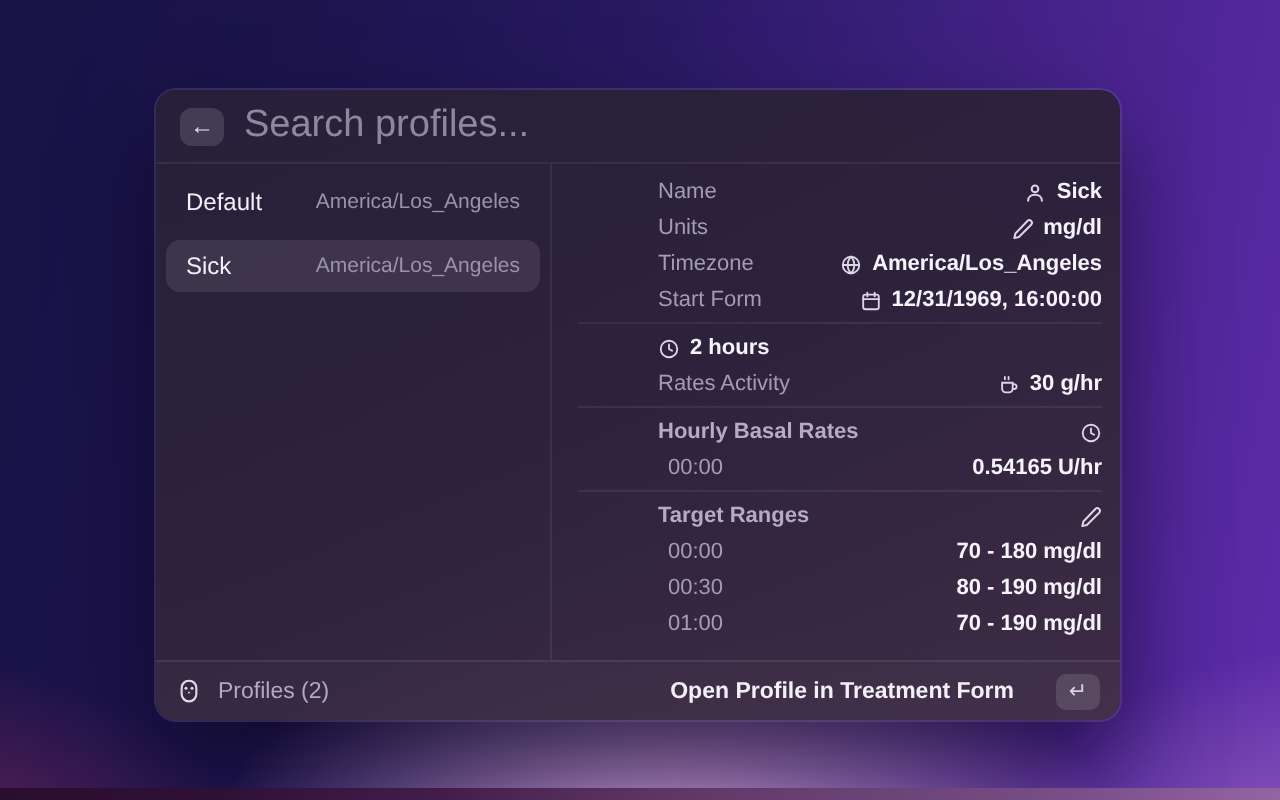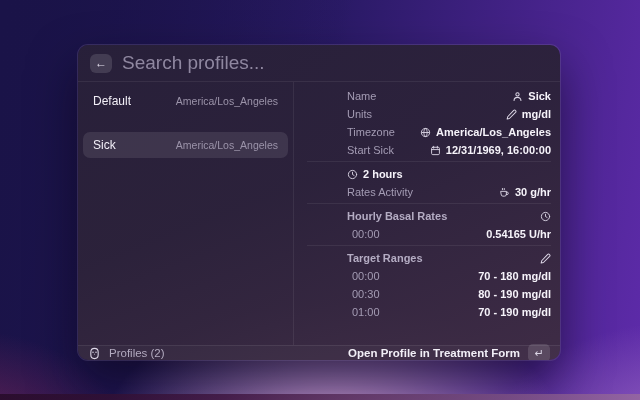--- a/index.html
+++ b/index.html
@@ -35,45 +35,45 @@
     background:rgba(255,255,255,0.13); color:#e3ddec; font-size:12px; line-height:1;
     display:flex; align-items:center; justify-content:center; cursor:pointer;
     font-family:"Liberation Sans", sans-serif; }
   .search-input { flex:1; background:transparent; border:none; outline:none;
     font-size:19px; color:#f5f2fa; font-family:"Liberation Sans", sans-serif; }
   .search-input::placeholder { color:#8f87a0; }
 
   
   .content { flex:1; display:flex; min-height:0; overflow:hidden; }
 
-  .sidebar { width:216px; flex:none; padding:6px 5px; display:flex; flex-direction:column;
-    gap:18px; border-right:1px solid rgba(255,255,255,0.07); }
+  .sidebar { width:198px; flex:none; padding:6px 5px; display:flex; flex-direction:column;
+    gap:6px; border-right:1px solid rgba(255,255,255,0.07); }
   .side-row { height:26px; border-radius:7px; display:flex; align-items:center;
     justify-content:space-between; padding:0 10px; cursor:pointer; }
   .side-row.selected { background:rgba(255,255,255,0.095); }
   .side-name { font-size:12px; color:#f2eff7; font-weight:500; }
   .side-tz { font-size:10.5px; color:#9b93a9; }
 
   .details { flex:1; min-width:0; padding:5px 9px 0 13px; overflow:hidden; }
   .drow { height:18px; display:flex; align-items:center; justify-content:space-between;margin-left:40px; }
   .dlabel { font-size:11px; color:#a49cb4; white-space:nowrap; }
   .dlabel.header { color:#b4acc3; font-weight:600; }
   .dlabel.sub { padding-left:5px; }
   .dvalue { display:flex; align-items:center; gap:5px; font-size:11px; color:#f6f3fa;
     font-weight:600; white-space:nowrap; }
   .dvalue svg, .hicon svg { width:11px; height:11px; color:#dcd6e6; display:block; }
   .sec-divider { border-top:1px solid rgba(255,255,255,0.07); margin:2px 0 3px; }
 
   
-  .footer { height:15px; flex:0 0 auto; display:flex; align-items:center;
+  .footer { height:30px; flex:0 0 auto; display:flex; align-items:center;
     justify-content:space-between; padding:0 10px;
     border-top:1px solid rgba(255,255,255,0.08); background:rgba(255,255,255,0.025); }
   .footer-left { display:flex; align-items:center; gap:8px; color:#b2aabf; font-size:11.5px; }
   .footer-left svg { width:13px; height:13px; color:#ded8e8; display:block; }
-  .footer-right { display:flex; align-items:center; gap:8px; color:#f2eff7;
+  .footer-right { display:flex; align-items:center; gap:21px; color:#f2eff7;
     font-size:11.5px; font-weight:600; cursor:pointer; background:none; border:none;
     font-family:"Liberation Sans", sans-serif; }
   .key-badge { min-width:22px; height:18px; border-radius:5px; background:rgba(255,255,255,0.13);
     color:#d9d3e3; font-size:11px; font-weight:400; display:flex; align-items:center;
     justify-content:center; padding:0 4px; }
 </style>
 </head>
 <body>
 
 <div class="window">
@@ -123,21 +123,21 @@
         <span class="dlabel">Timezone</span>
         <span class="dvalue">
           <svg viewBox="0 0 24 24" fill="none" stroke="currentColor" stroke-width="2">
               <circle cx="12" cy="12" r="9"></circle>
               <path d="M3 12h18M12 3c-2.6 2.6-3.6 5.6-3.6 9s1 6.4 3.6 9c2.6-2.6 3.6-5.6 3.6-9S14.6 5.6 12 3z"></path>
             </svg>
           <span>America/Los_Angeles</span>
         </span>
       </div>
       <div class="drow">
-        <span class="dlabel">Start Sick</span>
+        <span class="dlabel">Start Form</span>
         <span class="dvalue">
           <svg viewBox="0 0 24 24" fill="none" stroke="currentColor" stroke-width="2" stroke-linecap="round">
               <rect x="3.5" y="5" width="17" height="16" rx="2.5"></rect>
               <path d="M3.5 10h17M8 2.8V7M16 2.8V7"></path>
             </svg>
           <span>12/31/1969, 16:00:00</span>
         </span>
       </div>
 
       <div class="sec-divider"></div>

